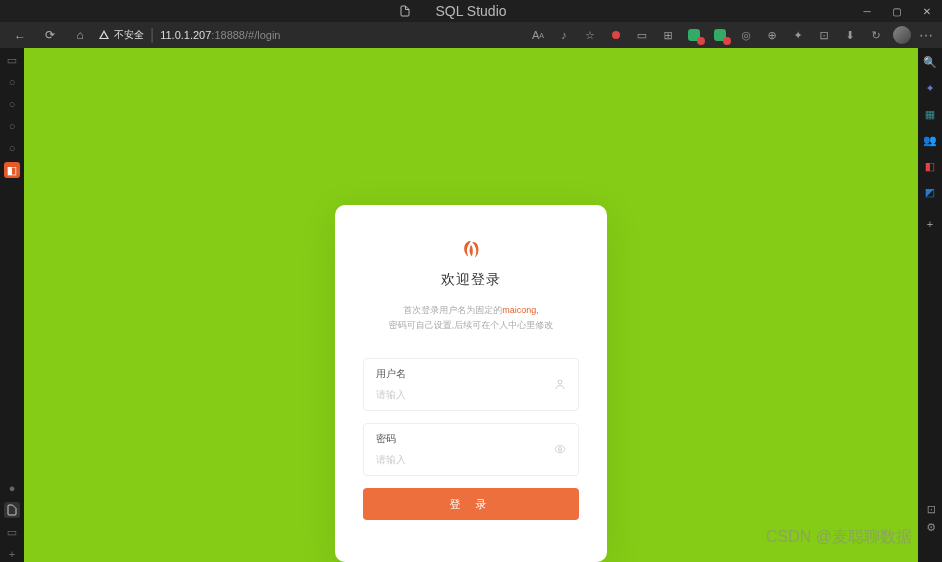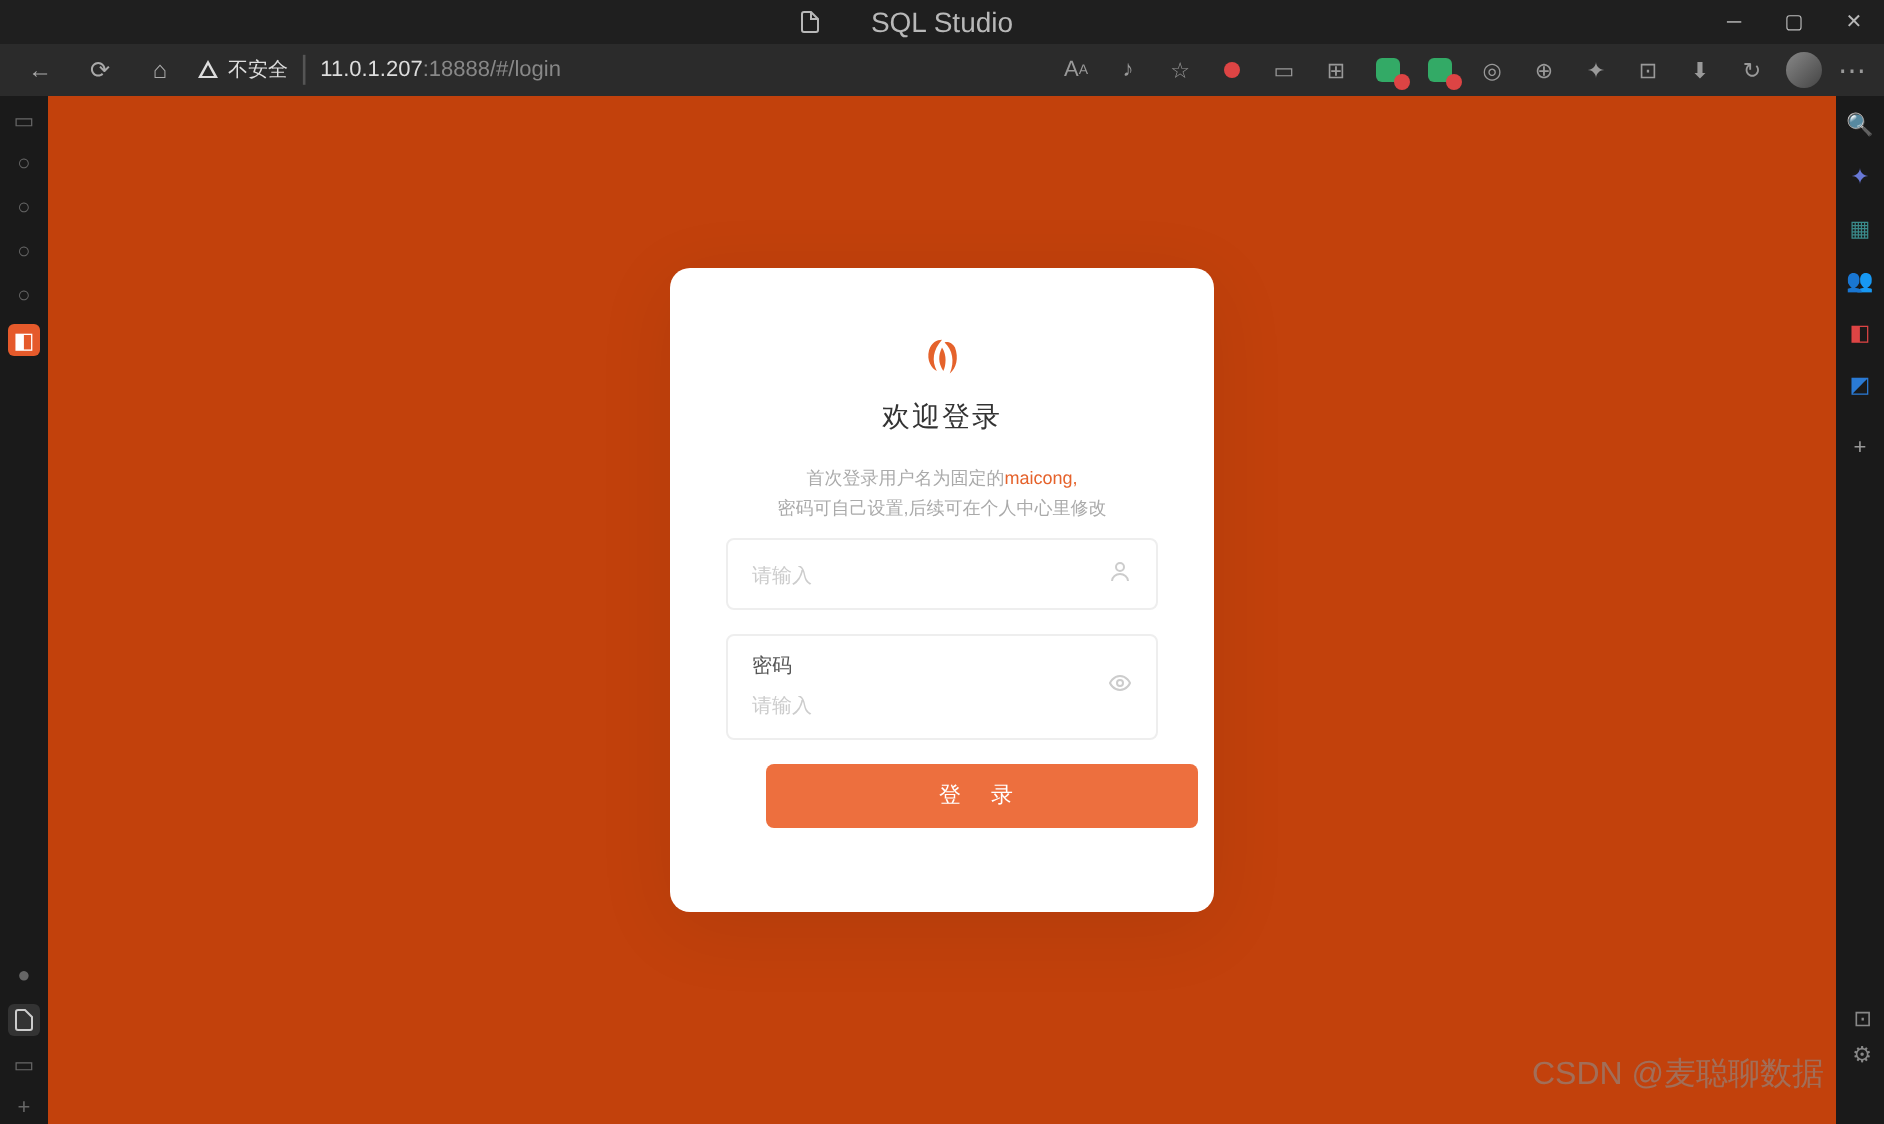--- a/index.html
+++ b/index.html
@@ -24,37 +24,37 @@
     .badge { position: absolute; bottom: -1px; right: -2px; width: 8px; height: 8px; border-radius: 50%; font-size: 6px; }
     .avatar { width: 18px; height: 18px; border-radius: 50%; background: linear-gradient(135deg,#888,#444); }
     .dots { color: #999; font-size: 14px; letter-spacing: 1px; }
 
     
     .main { display: flex; height: calc(562px - 48px); }
     .sidebar-left { width: 24px; background: #1a1a1a; display: flex; flex-direction: column; align-items: center; padding-top: 4px; gap: 6px; }
     .sidebar-item { width: 16px; height: 16px; display: flex; align-items: center; justify-content: center; color: #666; font-size: 11px; border-radius: 3px; }
     .sidebar-item.active { background: #e55a2b; color: #fff; }
     .sidebar-item.tab-active { background: #333; color: #ccc; }
-    .content { flex: 1; background: #c2410c; position: relative; display: flex; align-items: center; justify-content: center; }
+    .content { flex: 1; background: #84cc16; position: relative; display: flex; align-items: flex-end; justify-content: center; }
     .sidebar-right { width: 24px; background: #1a1a1a; display: flex; flex-direction: column; align-items: center; padding-top: 6px; gap: 10px; }
     .right-icon { width: 16px; height: 16px; display: flex; align-items: center; justify-content: center; font-size: 11px; }
 
     
     .login-card { width: 272px; background: #fff; border-radius: 10px; padding: 32px 28px 26px; box-shadow: 0 8px 40px rgba(0,0,0,0.08); margin-top: -20px; }
     .logo { display: flex; justify-content: center; margin-bottom: 8px; }
     .logo svg { width: 26px; height: 26px; }
     .welcome { text-align: center; color: #333; font-size: 14px; margin-bottom: 14px; letter-spacing: 1px; }
-    .hint { text-align: center; font-size: 9px; color: #aaa; line-height: 1.6; margin-bottom: 8px; }
+    .hint { text-align: center; font-size: 9px; color: #aaa; line-height: 1.6; margin-bottom: 26px; }
     .hint-accent { color: #e5622b; }
     .field { border: 1px solid #eee; border-radius: 4px; padding: 8px 12px; margin-bottom: 12px; position: relative; }
     .field-label { font-size: 10px; color: #555; margin-bottom: 3px; }
     .field-input { border: none; outline: none; width: 100%; font-size: 10px; color: #333; }
     .field-input::placeholder { color: #ccc; }
     .field-icon { position: absolute; right: 12px; top: 50%; transform: translateY(-50%); color: #ccc; font-size: 11px; }
-    .login-btn { width: 100%; height: 32px; background: #ed6f3e; color: #fff; border: none; border-radius: 4px; font-size: 11px; letter-spacing: 6px; cursor: pointer; margin-bottom: 16px; margin-left: 20px; }
+    .login-btn { width: 100%; height: 32px; background: #ed6f3e; color: #fff; border: none; border-radius: 4px; font-size: 11px; letter-spacing: 6px; cursor: pointer; margin-bottom: 16px; }
     .remember { display: flex; align-items: center; gap: 6px; font-size: 9px; color: #999; }
     .remember input { width: 10px; height: 10px; }
 
     
     .watermark { position: absolute; right: 30px; bottom: 14px; color: rgba(140,140,140,0.6); font-size: 16px; z-index: 10; margin-top: 48px; }
     .gear-bottom { position: absolute; right: 6px; bottom: 28px; color: #888; font-size: 11px; }
     .expand-bottom { position: absolute; right: 6px; bottom: 46px; color: #888; font-size: 11px; }
   </style>
 </head>
 <body>
@@ -141,20 +141,21 @@
           <path d="M22 8 C 28 14, 30 22, 26 32 C 31 28, 33 20, 30 12 C 28 8, 24 7, 22 8 Z" fill="#e5622b"></path>
           <path d="M20 12 C 17 18, 17 24, 21 30 C 23 26, 24 18, 20 12 Z" fill="#e5622b"></path>
         </svg>
       </div>
       <div class="welcome">欢迎登录</div>
       <div class="hint">
         <span>首次登录用户名为固定的</span><span class="hint-accent">maicong,</span><br>
         <span>密码可自己设置,后续可在个人中心里修改</span>
       </div>
       <div class="field">
+        <div class="field-label">用户名</div>
         <input class="field-input" placeholder="请输入" style="">
         <span class="field-icon">
           <svg width="12" height="12" viewBox="0 0 24 24" fill="none" stroke="#ccc" stroke-width="2">
               <circle cx="12" cy="8" r="4"></circle>
               <path d="M4 22c0-4 4-7 8-7s8 3 8 7"></path>
             </svg>
         </span>
       </div>
       <div class="field">
         <div class="field-label">密码</div>

